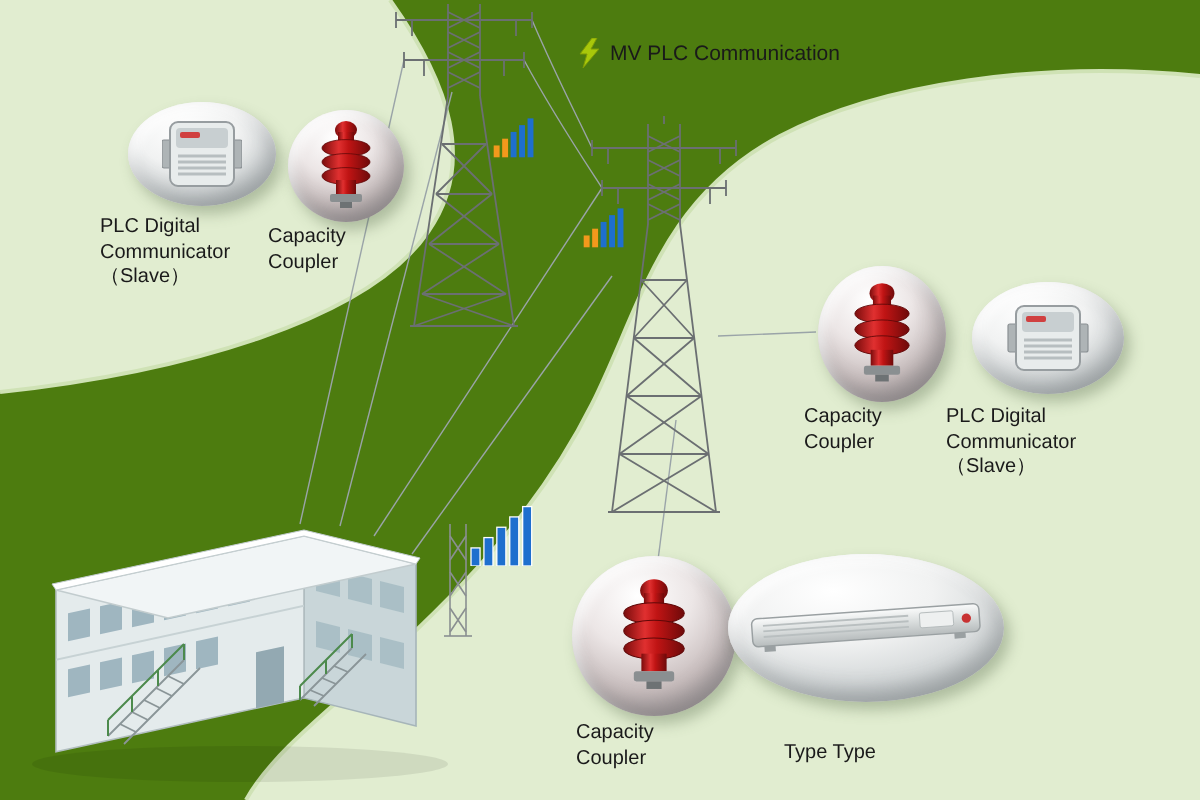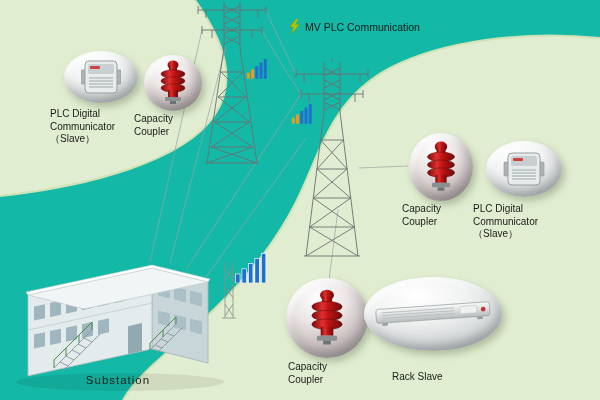--- a/index.html
+++ b/index.html
@@ -1,18 +1,18 @@
 <!DOCTYPE html>
 <html><head>
 <meta charset="utf-8">
 <style>
   *{margin:0;padding:0;box-sizing:border-box}
   html,body{width:600px;height:400px;overflow:hidden}
   body{font-family:"Liberation Sans",sans-serif;background:#fff}
-  #stage{position:relative;width:600px;height:400px;background:#14b8a6;overflow:hidden}
+  #stage{position:relative;width:600px;height:400px;background:#4d7c0f;overflow:hidden}
   #bg{position:absolute;left:0;top:0}
   .bubble{position:absolute;border-radius:50%;display:flex;align-items:center;justify-content:center;
     background:radial-gradient(120% 115% at 38% 25%, #ffffff 0%, #f1f2f2 30%, #d4d8d9 55%, #a9afb1 80%, #868c8f 100%);
     box-shadow:inset -4px -6px 10px rgba(70,75,80,.30), inset 3px 4px 6px rgba(255,255,255,.85), 3px 4px 7px rgba(80,100,70,.35);}
   .bubble.dark{background:radial-gradient(120% 115% at 40% 25%, #ffffff 0%, #ece6e6 28%, #c7bcbc 52%, #958a8c 78%, #6d6264 100%);}
   .lbl{position:absolute;text-align:left;font-size:10px;line-height:12.5px;color:#1a1a1a}
   .sub-lbl{position:absolute;left:58px;top:374px;width:120px;text-align:center;font-size:11.5px;letter-spacing:1px;color:#222}
   .title{position:absolute;left:289px;top:19px;display:flex;align-items:center;gap:4px;font-size:10.5px;color:#1a1a1a;white-space:nowrap}
   .sig{position:absolute}
   .rack-svg{transform:rotate(-4deg)}
@@ -270,17 +270,16 @@
   <div class="lbl" style="left:473px;top:203px;width:104px">
     <div>PLC Digital</div>
     <div>Communicator</div>
     <div>（Slave）</div>
   </div>
   <div class="lbl" style="left:288px;top:361px;width:80px">
     <div>Capacity</div>
     <div>Coupler</div>
   </div>
   <div class="lbl" style="left:392px;top:371px;width:84px">
-    <div>Rack Slave</div>
-  </div>
-  <div class="sub-lbl">Substation</div>
+    <div>Type Type</div>
+  </div>
 
 </div>
 
 </body></html>

